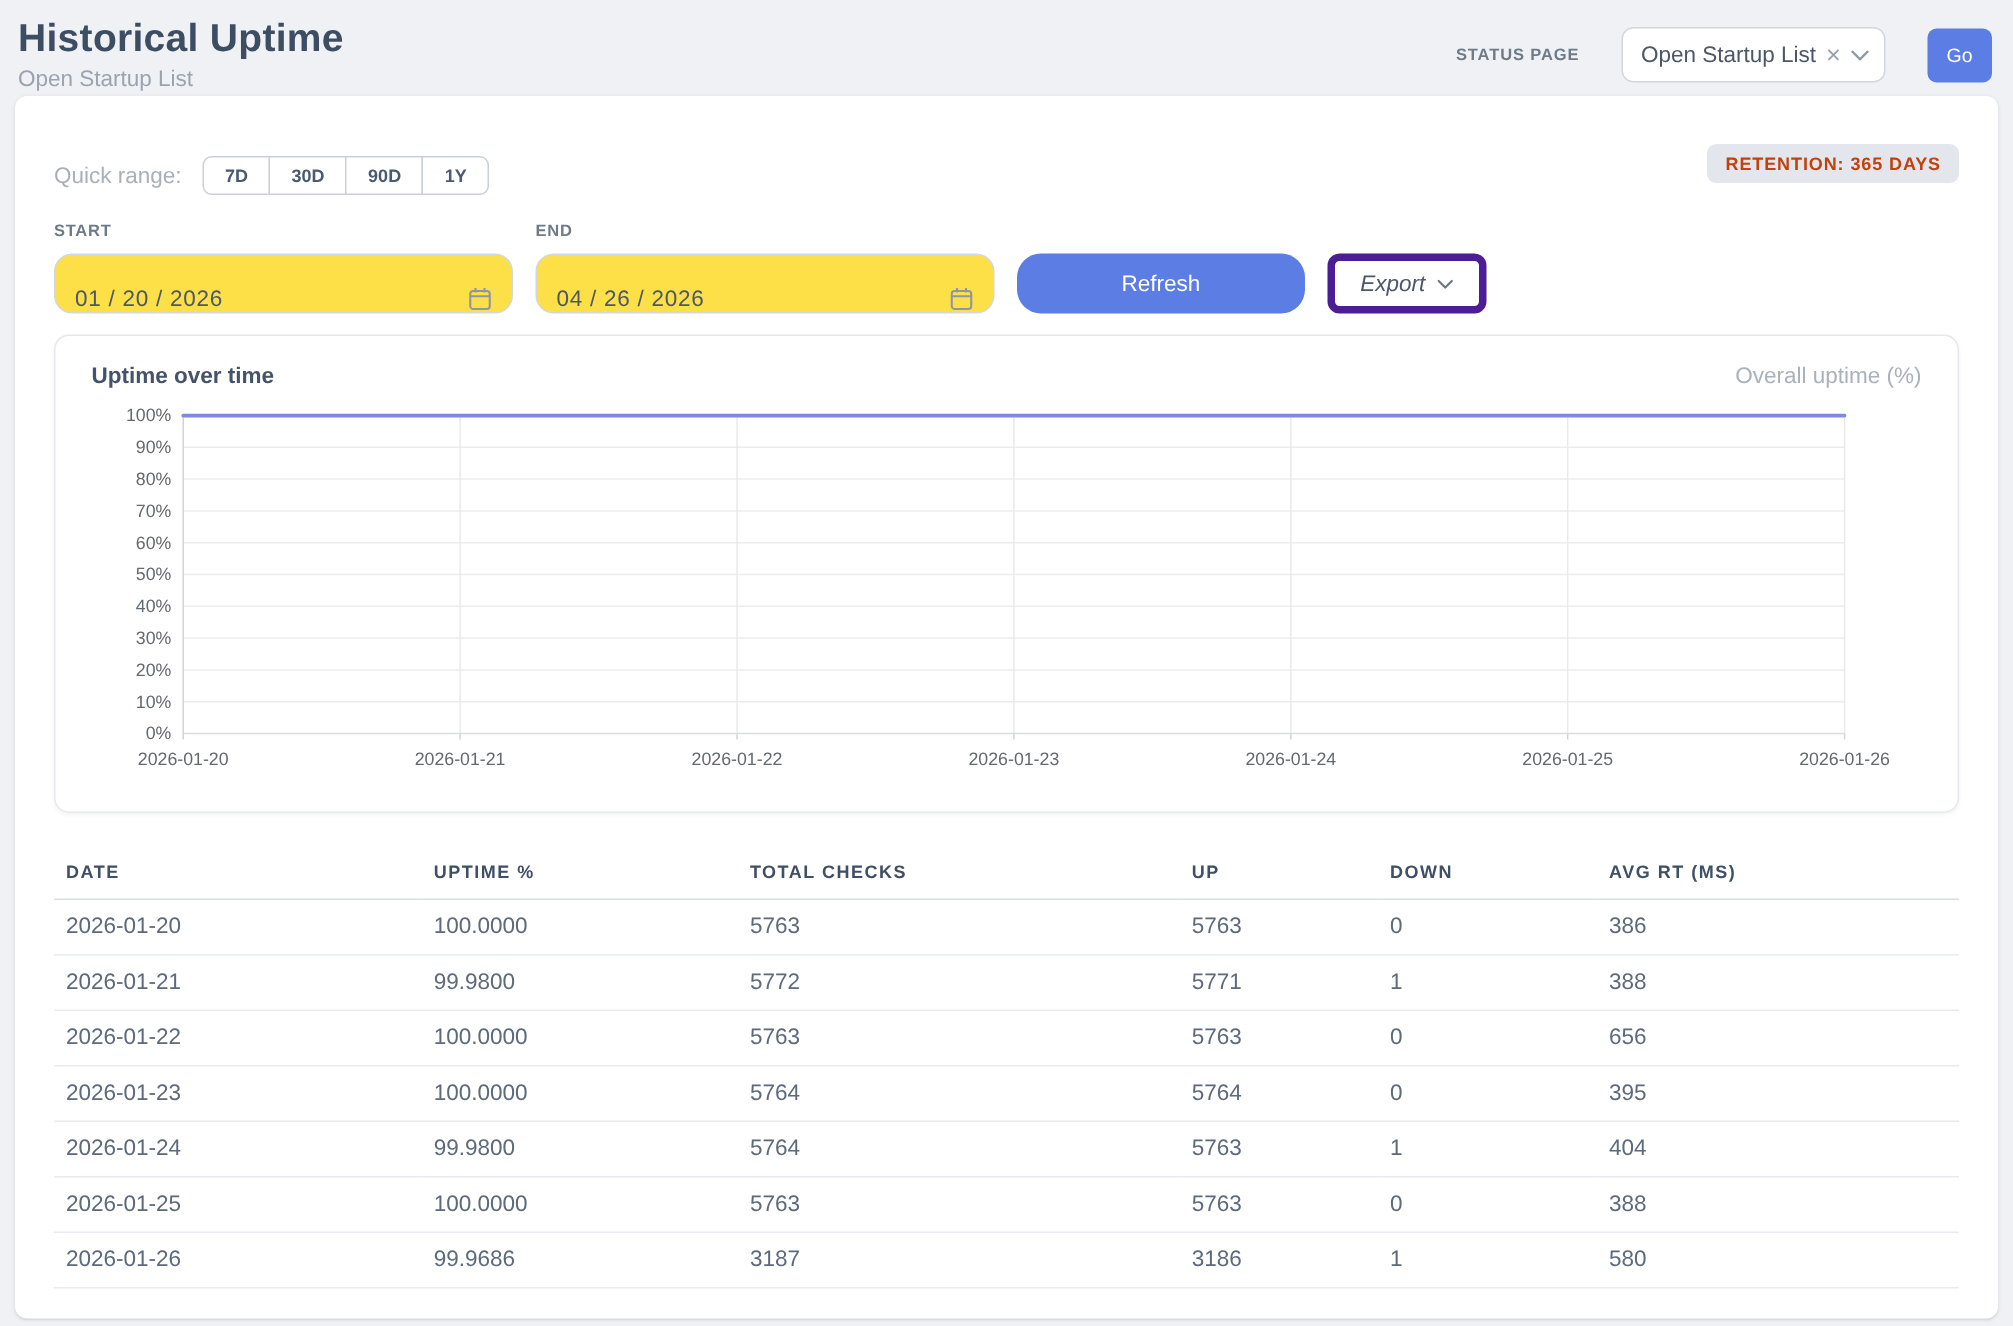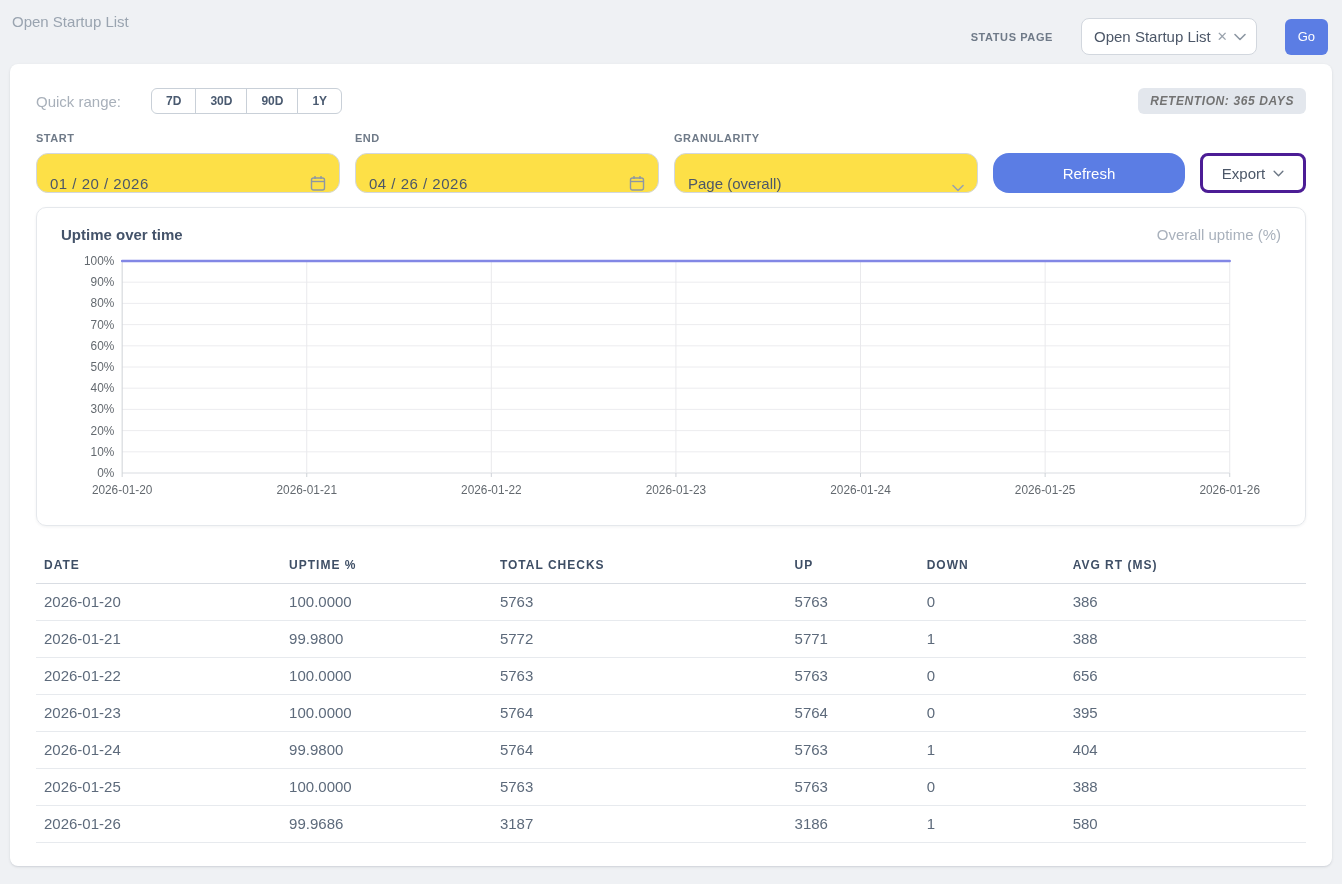--- a/index.html
+++ b/index.html
@@ -35,33 +35,33 @@
 
   
   .main-card {
     background: #fff; border-radius: 8px; margin: 0 10px;
     box-shadow: 0 1px 3px rgba(20,30,50,0.10), 0 1px 1px rgba(20,30,50,0.05);
     padding: 24px 26px 20px; min-height: 802px;
   }
 
   
   .quick-row { display: flex; justify-content: space-between; align-items: center; }
-  .quick-left { display: flex; align-items: center; gap: 30px; }
+  .quick-left { display: flex; align-items: center; gap: 14px; margin-top: 16px; }
   .quick-label { font-size: 15px; color: #a8b0ba; }
   .seg-group { display: flex; }
   .seg-btn {
     background: #fff; border: 1px solid #c9d0d8; color: #4a5a70;
     font-size: 12px; font-weight: 600; padding: 5px 14px; cursor: pointer;
     margin-left: -1px; font-family: inherit;
   }
   .seg-btn:first-child { border-radius: 6px 0 0 6px; margin-left: 0; }
   .seg-btn:last-child { border-radius: 0 6px 6px 0; }
   .retention-badge {
-    background: #e3e7ed; color: #737373; font-size: 12px; font-weight: 600;
-    letter-spacing: 0.6px; padding: 6px 12px; border-radius: 6px; font-style: italic;
+    background: #e3e7ed; color: #c2410c; font-size: 12px; font-weight: 600;
+    letter-spacing: 0.6px; padding: 6px 12px; border-radius: 6px;
   }
 
   
   .filter-row { display: flex; gap: 15px; margin-top: 18px; align-items: flex-end; }
   .field { flex: 1; max-width: 306px; }
   .field-label {
     font-size: 11px; font-weight: 600; letter-spacing: 0.5px; color: #6f7a88;
     margin-bottom: 9px;
   }
   .input-box {
@@ -71,23 +71,24 @@
   }
   .input-box .val { font-size: 15px; color: #4c5768; letter-spacing: 0.5px; }
   .select-box { cursor: pointer; }
   .refresh-btn {
     width: 192px; height: 40px; background: #5b7de4; color: #fff;
     border: none; border-radius: 16px; font-size: 15px; cursor: pointer;
     font-family: inherit;
   }
   .export-btn {
     width: 106px; height: 40px; background: #fff; color: #4c5768;
-    border: 3px solid #4c1d95; border-radius: 8px; font-size: 15px; cursor: pointer;
+    border: 5px solid #4c1d95; border-radius: 8px; font-size: 15px; cursor: pointer;
     display: flex; align-items: center; justify-content: center; gap: 8px;
     font-family: inherit;
+    font-style: italic;
   }
 
   
   .chart-card {
     margin-top: 14px; border: 1px solid #e5e8ec; border-radius: 10px;
     box-shadow: 0 1px 3px rgba(20,30,50,0.06); padding: 16px 20px 10px;
   }
   .chart-head { display: flex; justify-content: space-between; align-items: center; padding: 2px 4px 10px; }
   .chart-title { font-size: 15px; font-weight: 700; color: #44536a; }
   .chart-legend { font-size: 15px; color: #a9b1bc; }
@@ -106,20 +107,21 @@
   .col-date { width: 19.3%; } .col-uptime { width: 16.6%; } .col-checks { width: 23.2%; }
   .col-up { width: 10.4%; } .col-down { width: 11.5%; } .col-rt { width: 19%; }
 
   .icon { display: inline-flex; align-items: center; }
 </style>
 </head>
 <body>
 
 <header class="page-header">
   <div class="title-block">
+    <h1>Historical Uptime</h1>
     <div class="subtitle">Open Startup List</div>
   </div>
   <div class="header-controls">
     <span class="status-page-label">STATUS PAGE</span>
     <div class="status-select">
       <span class="sel-text">Open Startup List</span>
       <span class="clear-x icon">✕</span>
       <span class="icon">
         <svg width="12" height="8" viewBox="0 0 12 8">
             <path d="M1 1.5l5 5 5-5" stroke="#8d97a3" stroke-width="1.6" fill="none" stroke-linecap="round" stroke-linejoin="round"></path>
@@ -163,31 +165,20 @@
     <div class="field">
       <div class="field-label">END</div>
       <div class="input-box">
         <span class="val">04 / 26 / 2026</span>
         <span class="icon">
           <svg width="16" height="17" viewBox="0 0 16 17">
               <rect x="1.5" y="3" width="13" height="12" rx="2" fill="none" stroke="#8d97a3" stroke-width="1.4"></rect>
               <line x1="1.5" y1="6.5" x2="14.5" y2="6.5" stroke="#8d97a3" stroke-width="1.4"></line>
               <line x1="5" y1="1" x2="5" y2="4" stroke="#8d97a3" stroke-width="1.4"></line>
               <line x1="11" y1="1" x2="11" y2="4" stroke="#8d97a3" stroke-width="1.4"></line>
-            </svg>
-        </span>
-      </div>
-    </div>
-    <div class="field">
-      <div class="field-label">GRANULARITY</div>
-      <div class="input-box select-box">
-        <span class="val" style="letter-spacing:0;">Page (overall)</span>
-        <span class="icon">
-          <svg width="12" height="8" viewBox="0 0 12 8">
-              <path d="M1 1.5l5 5 5-5" stroke="#9aa3ad" stroke-width="1.6" fill="none" stroke-linecap="round" stroke-linejoin="round"></path>
             </svg>
         </span>
       </div>
     </div>
     <button class="refresh-btn">Refresh</button>
     <button class="export-btn">
       <span>Export</span>
       <span class="icon">
         <svg width="11" height="7" viewBox="0 0 12 8">
             <path d="M1 1.5l5 5 5-5" stroke="#6b7684" stroke-width="1.6" fill="none" stroke-linecap="round" stroke-linejoin="round"></path>

